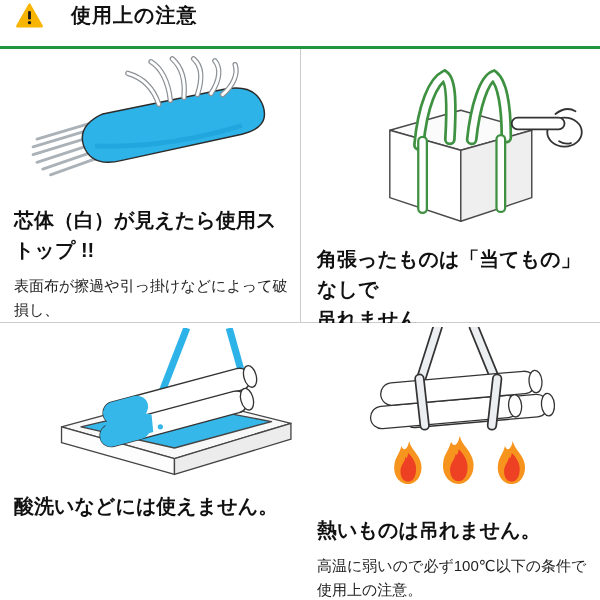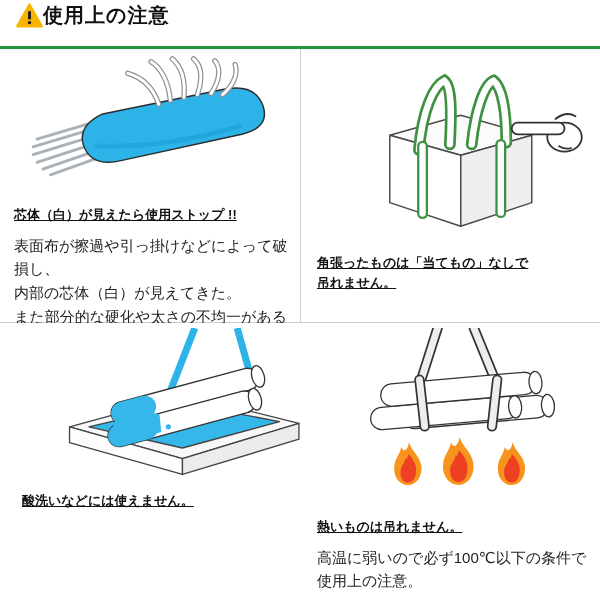--- a/index.html
+++ b/index.html
@@ -2,37 +2,37 @@
 <html><head>
 <meta charset="utf-8">
 <style>
   * { margin:0; padding:0; box-sizing:border-box; }
   html,body { width:600px; height:600px; }
   body {
     font-family:"Liberation Sans","DejaVu Sans",sans-serif;
     background:#fff; position:relative; overflow:hidden; color:#111;
   }
   .header { position:absolute; top:0; left:0; right:0; height:30px;
-    display:flex; align-items:center; gap:0; padding-left:16px; background:#fff; }
+    display:flex; align-items:center; gap:28px; padding-left:16px; background:#fff; }
   .warn-svg { width:27px; height:25px; display:block; }
   .title { font-size:20px; font-weight:bold; letter-spacing:1px; color:#111; }
   .header-underline { position:absolute; top:46px; left:0; width:600px; height:3px; background:#21963f; }
   .divider-v { position:absolute; left:300px; top:49px; bottom:0; width:1px; background:#ccc; }
   .divider-h { position:absolute; top:322px; left:0; right:0; height:1px; background:#ccc; }
   .quad { position:absolute; display:flex; flex-direction:column; background:#fff; }
   .q-tl { left:0;   top:49px;  width:299px; height:272px; padding:6px 10px 0 14px; }
   .q-tr { left:301px; top:49px; width:299px; height:272px; padding:6px 10px 0 16px; }
-  .q-bl { left:8px;   top:323px; width:352px; height:277px; padding:4px 10px 0 14px; }
+  .q-bl { left:0;   top:323px; width:352px; height:277px; padding:4px 10px 0 14px; }
   .q-br { left:301px; top:323px; width:299px; height:277px; padding:4px 10px 0 16px; }
   .fig { display:flex; justify-content:center; align-items:center; }
   .q-tl .fig { height:142px; }
   .q-tr .fig { height:196px; }
   .q-bl .fig { height:152px; }
   .q-br .fig { height:166px; }
-  .h { font-size:13px; font-weight:bold; color:#111; line-height:1.5; white-space:pre-line;text-decoration:underline; }
+  .h { font-size:20px; font-weight:bold; color:#111; line-height:1.5; white-space:pre-line; }
   .q-tl .h { margin-top:8px; }
   .q-tr .h { margin-top:2px; }
   .q-bl .h { margin-top:12px; }
   .q-br .h { margin-top:24px; }
   .b { font-size:15px; color:#222; line-height:1.58; white-space:pre-line; margin-top:9px; }
 </style>
 </head>
 <body>
 
 <div class="header">

